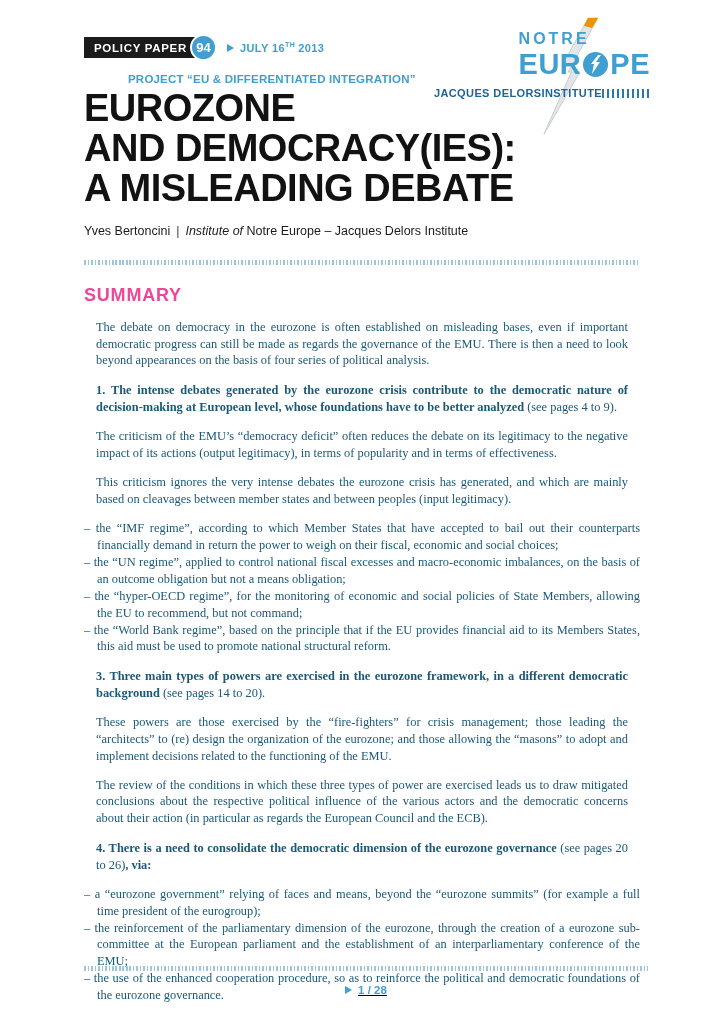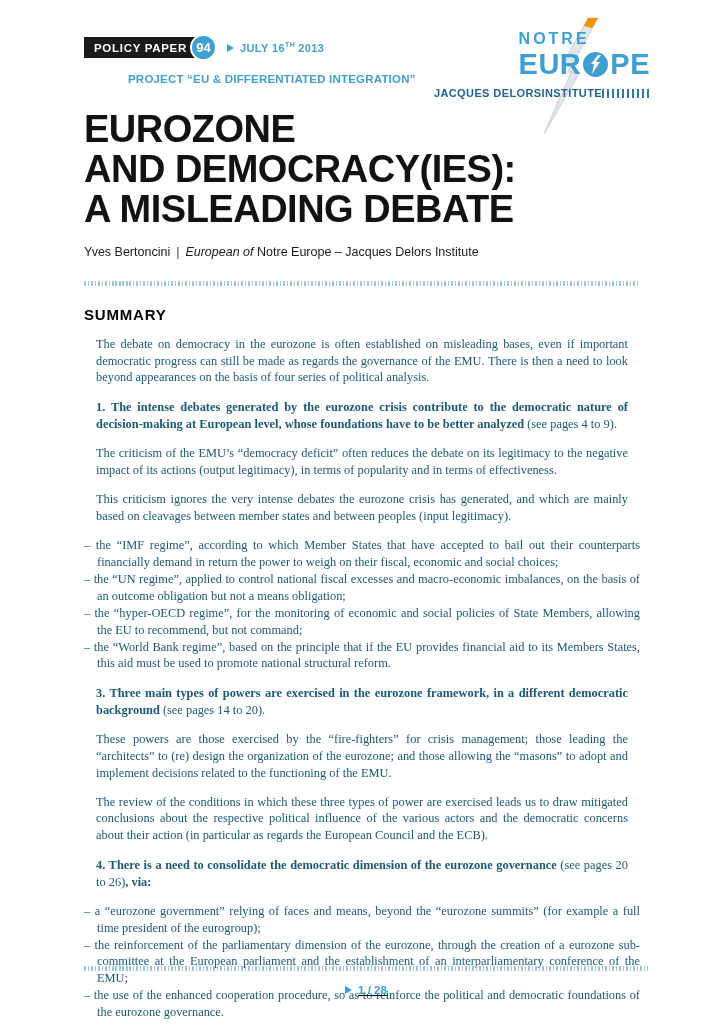--- a/index.html
+++ b/index.html
@@ -13,21 +13,21 @@
   .issue-circle { width:27px; height:27px; border-radius:50%; background:#3E9FD0; color:#fff; font-weight:bold;
                   font-size:13px; display:flex; align-items:center; justify-content:center; margin-left:-13px;
                   border:2px solid #fff; flex:none; }
   .tri { display:inline-block; width:0; height:0; border-top:4px solid transparent; border-bottom:4px solid transparent;
          border-left:7px solid #3E9FD0; }
   .date-wrap { display:flex; align-items:center; gap:6px; margin-left:10px; color:#3E9FD0; font-weight:bold;
                font-size:11px; letter-spacing:.4px; }
   .date-wrap sup { font-size:7px; }
   .date-year { margin-left:3px; }
   .project { margin-top:12px; color:#3E9FD0; font-weight:bold; font-size:11.5px; letter-spacing:.2px;padding-left:44px; }
-  .title { margin-top:25px; color:#121212; font-weight:bold; font-size:38px; line-height:1.05; letter-spacing:-0.5px; }
+  .title { margin-top:4px; color:#121212; font-weight:bold; font-size:38px; line-height:1.05; letter-spacing:-0.5px; }
   .author { margin-top:15px; font-size:12.5px; color:#1b1b1b; }
   .author .sep { margin:0 6px; color:#444; }
   .author .role { font-style:italic; }
 
   
   .logo { position:absolute; top:30px; right:74px; width:210px; height:112px; }
   .logo-bolt { position:absolute; top:-16px; right:44px; z-index:0; }
   .logo-content { position:relative; z-index:1; display:flex; flex-direction:column; align-items:flex-end; }
   .logo-notre { color:#3E9FD0; font-weight:bold; font-size:16px; letter-spacing:3px; }
   .logo-europe { display:flex; align-items:center; color:#3E9FD0; font-weight:bold; font-size:29px;
@@ -36,21 +36,21 @@
             display:flex; align-items:center; justify-content:center; flex:none; }
   .logo-sub { margin-top:8px; display:flex; align-items:center; color:#1E6396; font-weight:bold;
               font-size:11px; letter-spacing:.4px; white-space:nowrap; }
   .bars { width:48px; height:9px; background:repeating-linear-gradient(90deg,#2b79ab 0 2px,transparent 2px 5px); }
 
   
   .hatch { height:5px; background:repeating-linear-gradient(90deg,#9dc6de 0 1.5px,transparent 1.5px 3.5px); }
   .hatch.top { margin-top:22px; }
 
   
-  .summary-heading { margin-top:20px; color:#000000; font-weight:bold; font-size:15px; letter-spacing:.8px; }
+  .summary-heading { margin-top:20px; color:#ec4899; font-weight:bold; font-size:18px; letter-spacing:.8px; }
   .summary-body { margin-top:13px; color:#1A5878; font-family:"Liberation Serif", serif; font-size:12.4px;
                   line-height:1.36; text-align:justify; }
   .section { margin-top:13px; }
   .para { margin:12px; }
   .bullet { margin:0; padding-left:13px; text-indent:-13px; }
 
   
   .footer { position:absolute; left:84px; right:76px; bottom:28px;text-decoration:underline; }
   .footer-line { display:flex; align-items:center; justify-content:center; gap:6px; margin-top:13px;
                  color:#3E9FD0; font-weight:bold; font-size:11.5px; }
@@ -72,21 +72,21 @@
 
     <div class="project">PROJECT “EU &amp; DIFFERENTIATED INTEGRATION”</div>
 
     <div class="title">
       <div>EUROZONE</div>
       <div>AND DEMOCRACY(IES):</div>
       <div>A MISLEADING DEBATE</div>
     </div>
 
     <div class="author">
-      <span>Yves Bertoncini</span><span class="sep">|</span><span class="role">European of</span>
+      <span>Yves Bertoncini</span><span class="sep">|</span><span class="role">Institute of</span>
       <span>Notre Europe – Jacques Delors Institute</span>
     </div>
   </div>
 
   <div class="logo">
     <svg class="logo-bolt" width="74" height="122" viewBox="0 0 74 122">
       <polygon points="56,4 30,52 42,52 12,120 48,58 36,58 66,4" fill="#e2e6e9" stroke="#c9ced3" stroke-width="1"></polygon>
       <polygon points="56,4 66,4 60,14 52,12" fill="#F39200"></polygon>
     </svg>
     <div class="logo-content">

